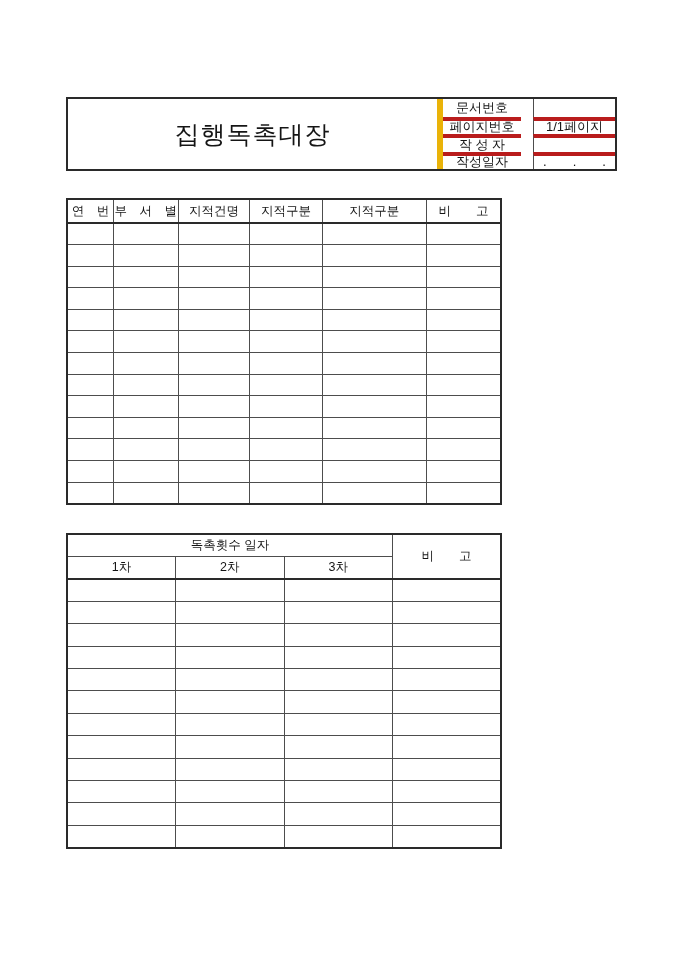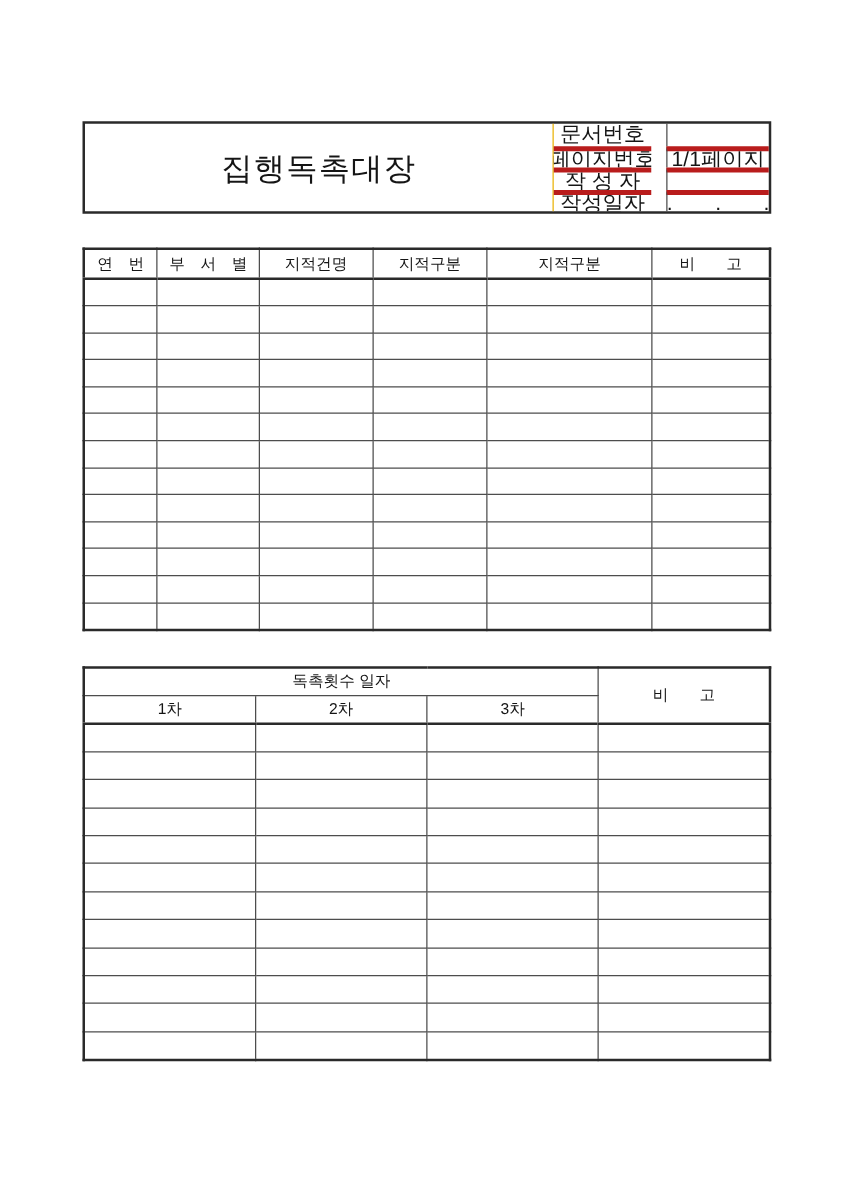--- a/index.html
+++ b/index.html
@@ -8,33 +8,33 @@
     font-family:"Liberation Sans","DejaVu Sans",sans-serif;color:#151515;
     -webkit-font-smoothing:antialiased;
   }
   
   .header-box{
     position:absolute;left:66px;top:97px;width:551px;height:74px;
     border:2px solid #2a2a2a;box-sizing:border-box;display:flex;background:#fff;
   }
   .title-cell{
     width:375px;flex:0 0 375px;display:flex;align-items:center;justify-content:center;
-    border-right:1px solid #eab308;box-sizing:border-box;
+    border-right:6px solid #eab308;box-sizing:border-box;
   }
   .doc-title{font-size:25px;letter-spacing:1px;font-weight:normal;}
   .info-grid{flex:1;display:grid;grid-template-columns:78px 1fr;grid-auto-rows:1fr;}
   .info-cell{
     display:flex;align-items:center;justify-content:center;
-    font-size:17px;box-sizing:border-box;overflow:hidden;white-space:nowrap;
+    font-size:13px;box-sizing:border-box;overflow:hidden;white-space:nowrap;
   }
   .info-cell.val{border-left:1px solid #4d4d4d;margin-left:12px;}
   .info-cell.rline{border-top:4px solid #b91c1c;}
   
   table.ledger{
-    position:absolute;left:66px;width:551px;border-collapse:collapse;table-layout:fixed;
+    position:absolute;left:66px;width:436px;border-collapse:collapse;table-layout:fixed;
     border:2px solid #2a2a2a;background:#fff;
   }
   table.ledger th,table.ledger td{
     border:1px solid #4d4d4d;padding:0;margin:0;
     font-size:12.5px;font-weight:normal;text-align:center;vertical-align:middle;
     white-space:nowrap;overflow:hidden;
   }
   #main-table{top:198px;}
   #main-table thead tr{height:24px;}
   #main-table thead th{border-bottom:2px solid #2a2a2a;}

